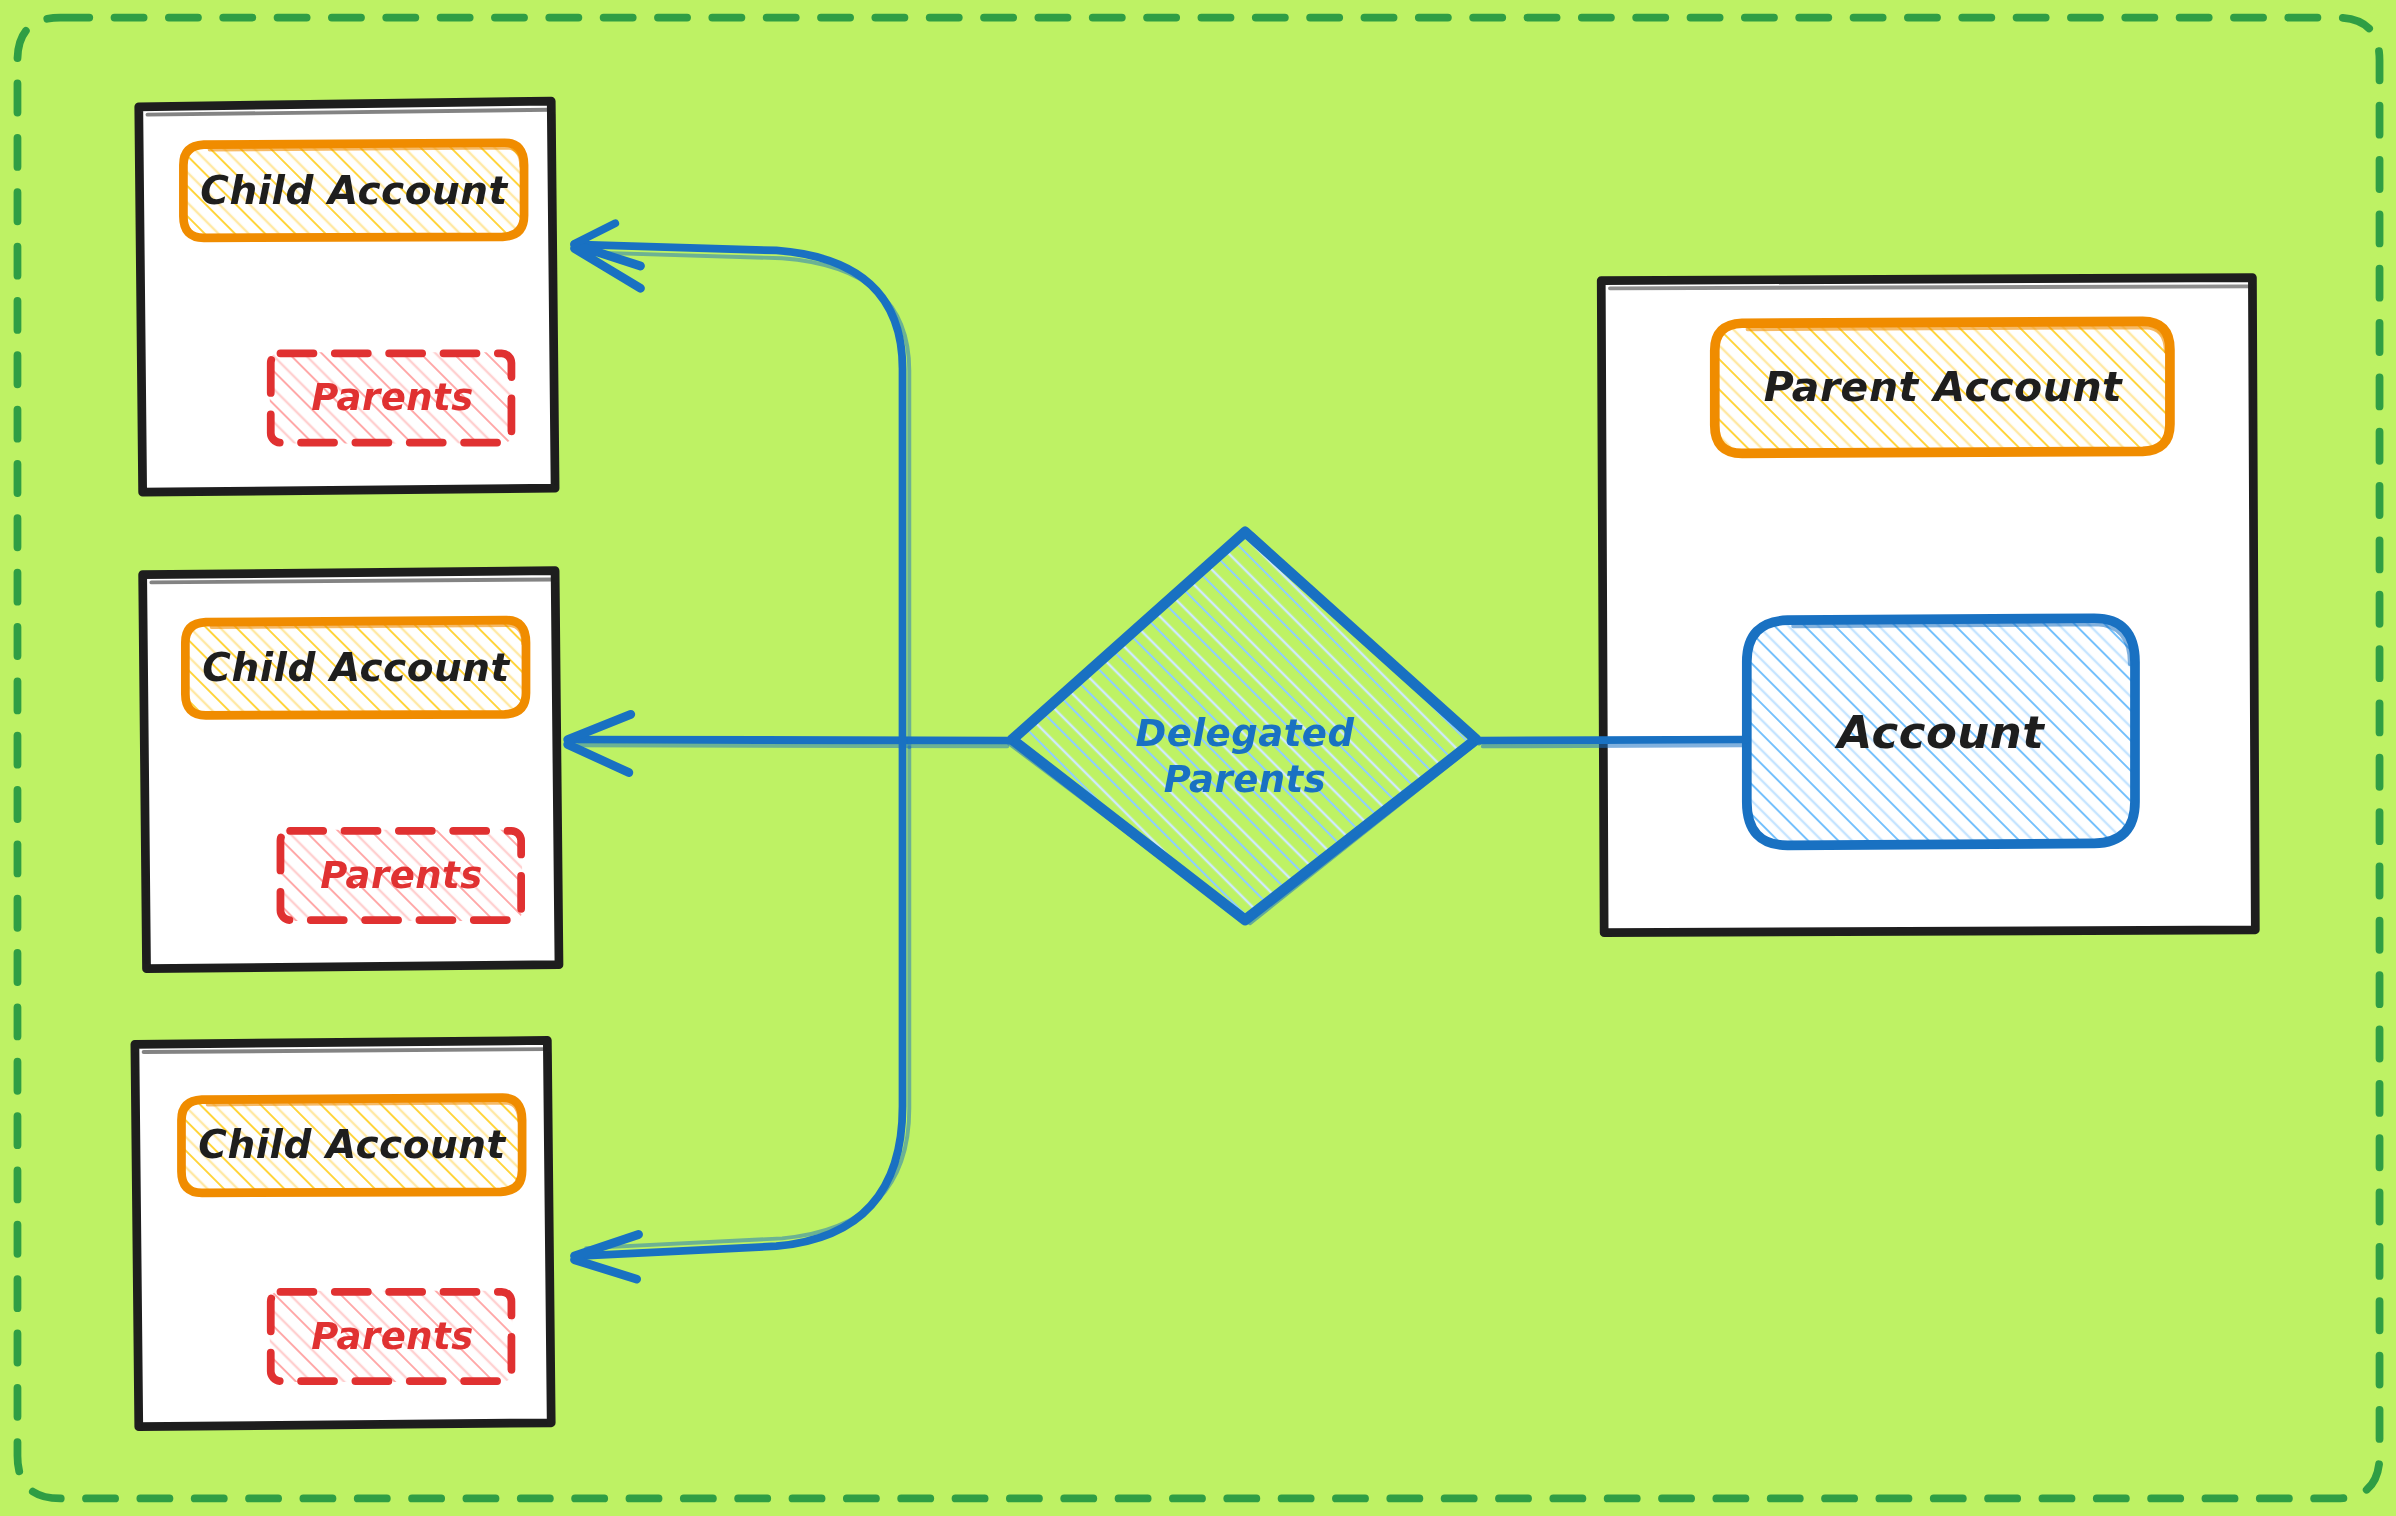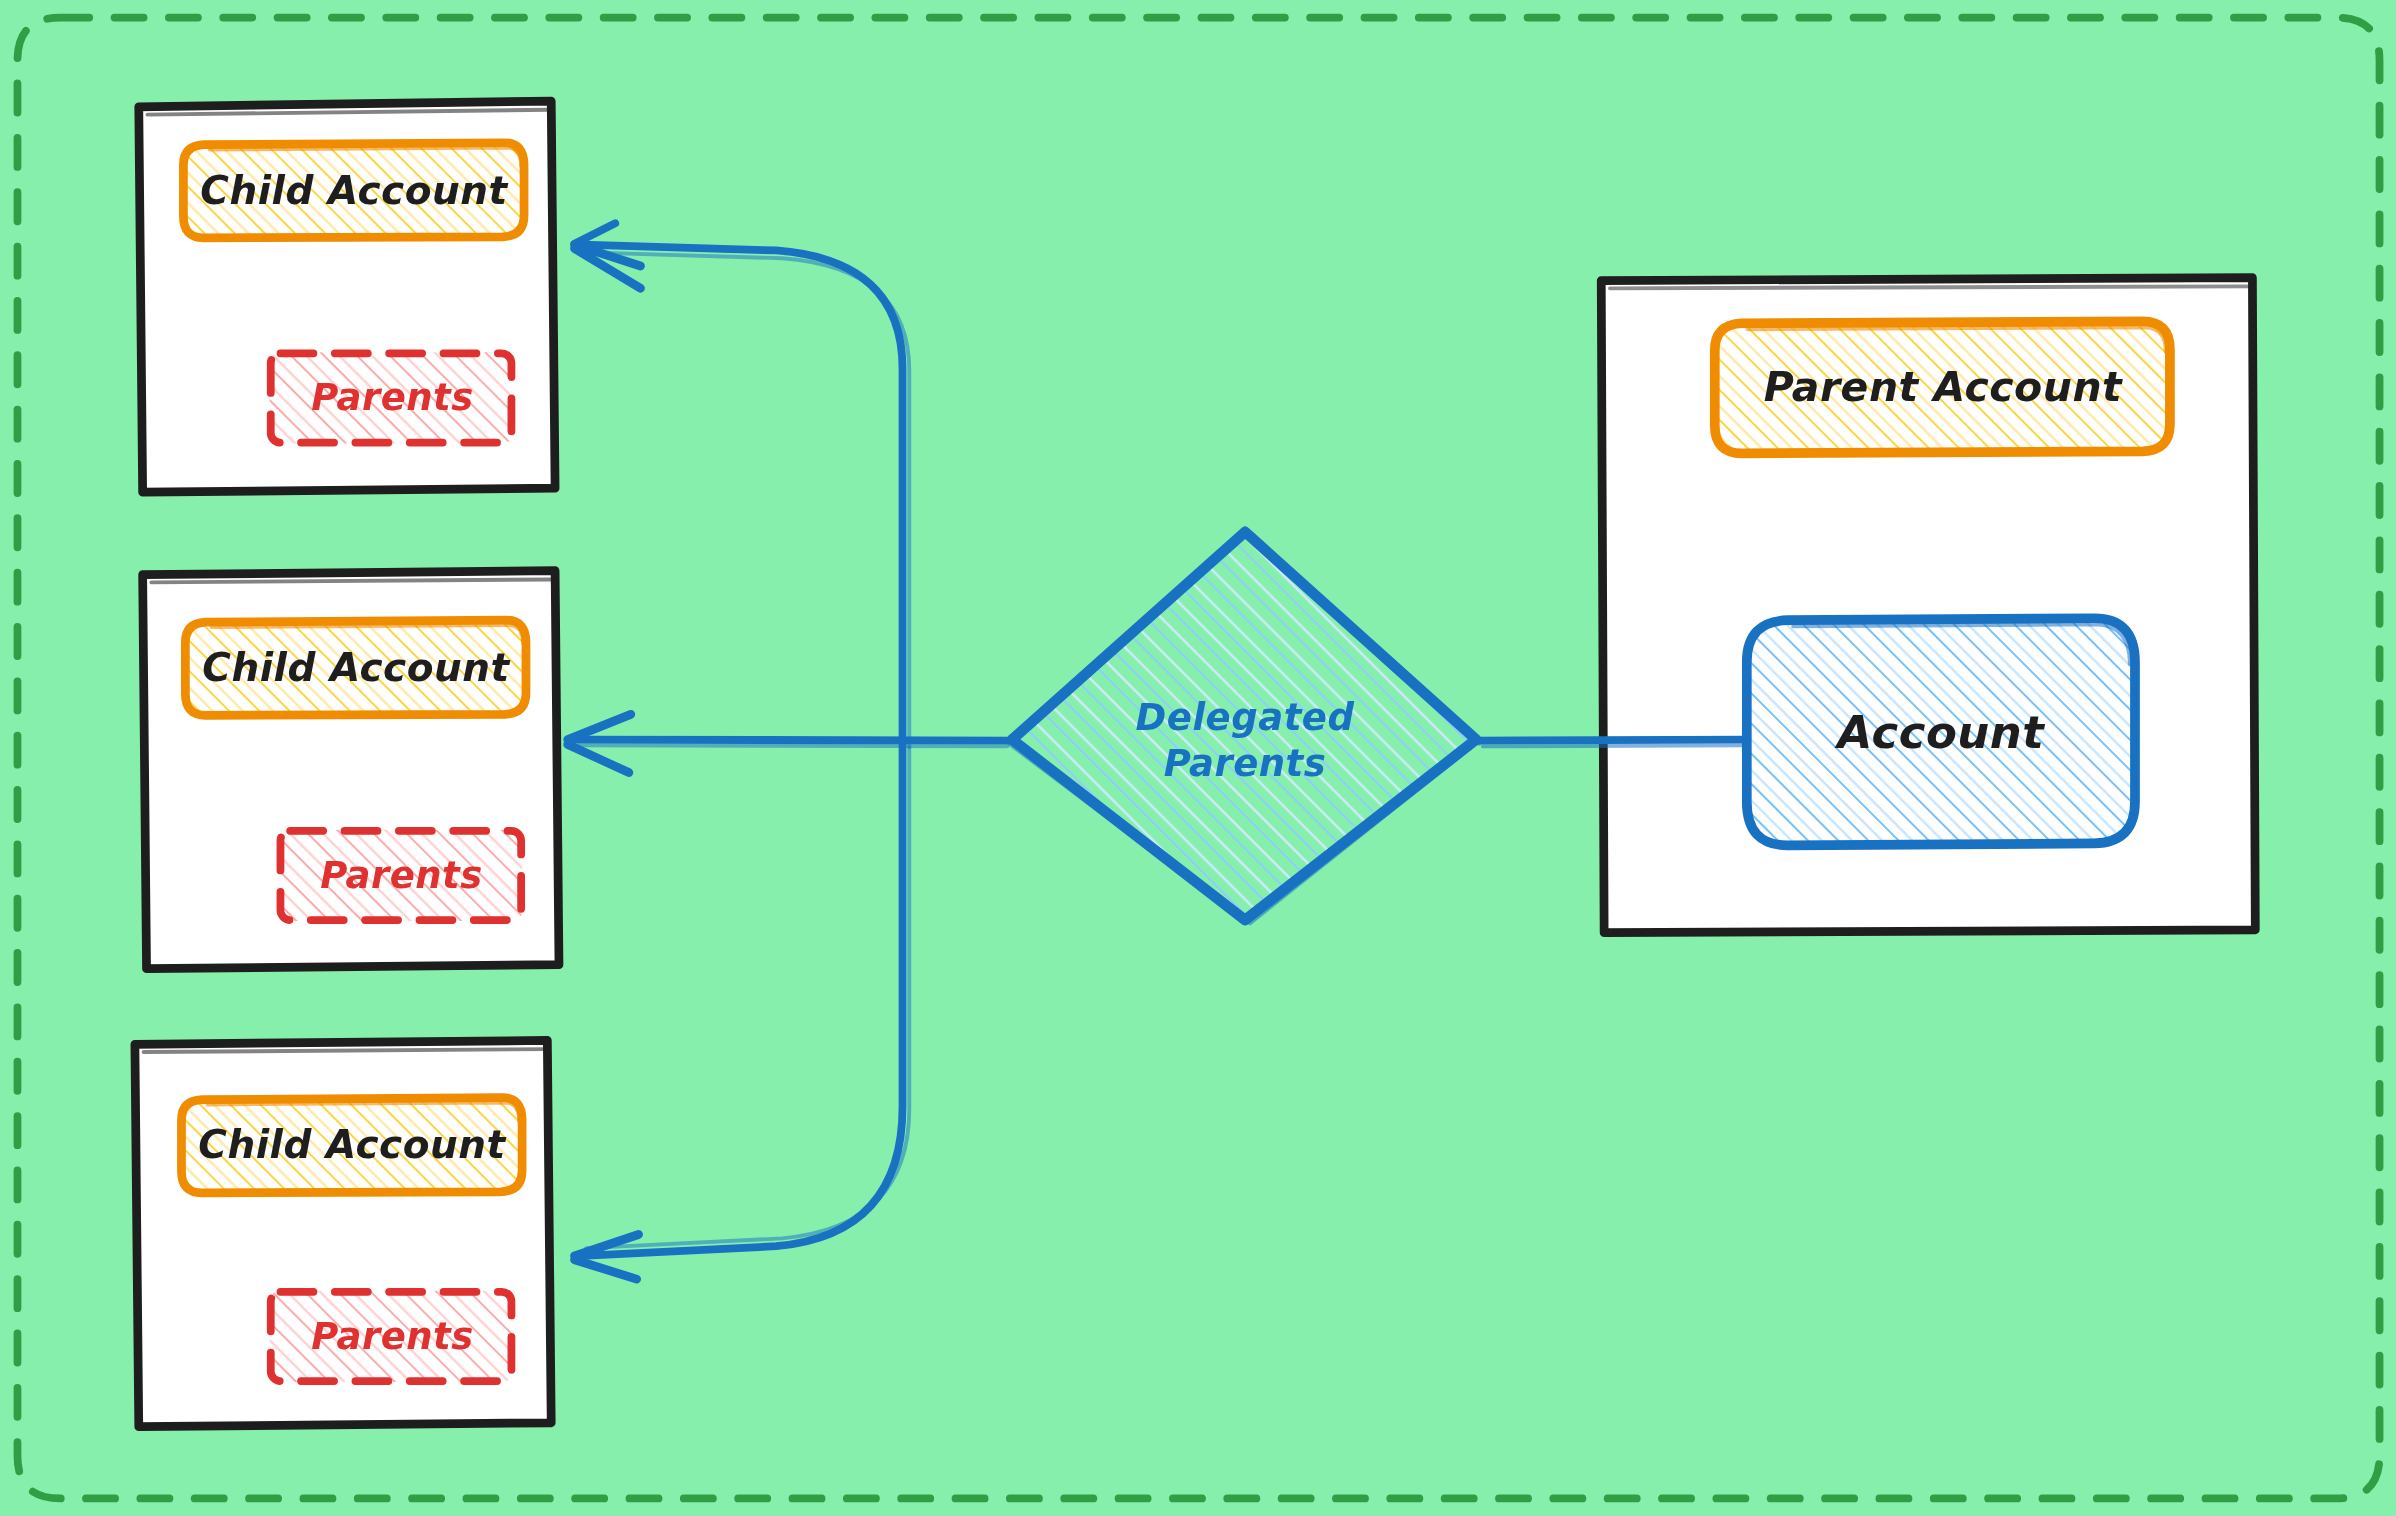--- a/index.html
+++ b/index.html
@@ -1,19 +1,19 @@
 <!DOCTYPE html>
 <html><head>
 <meta charset="utf-8">
 <title>Delegated Access Diagram</title>
 <style>
   html,body{margin:0;padding:0;background:#ffffff;}
   body{width:2397px;height:1517px;overflow:hidden;
        font-family:"DejaVu Sans",sans-serif;}
-  #stage{position:relative;width:2397px;height:1517px;background:#86efac;}
+  #stage{position:relative;width:2397px;height:1517px;background:#bef264;}
   svg.layer{position:absolute;left:0;top:0;width:2397px;height:1517px;}
   .lbl{position:absolute;display:flex;align-items:center;justify-content:center;
        text-align:center;pointer-events:none;line-height:1.15;}
   .lbl.dark{color:#1e1e1e;}
   .lbl.red{color:#e03131;}
   .f-sketch{font-family:"DejaVu Sans",sans-serif;font-weight:700;
             letter-spacing:0.5px;font-style:italic;}
 </style>
 </head>
 <body>
@@ -199,20 +199,20 @@
 
   <div class="lbl red f-sketch" style="left:280px;top:831px;width:243px;height:91px;font-size:37px;">Parents</div>
 
   <div class="lbl red f-sketch" style="left:271px;top:1292px;width:243px;height:91px;font-size:37px;">Parents</div>
 
   <div class="lbl dark f-sketch" style="left:1715px;top:323px;width:456px;height:130px;font-size:41px;">Parent Account</div>
 
   <div class="lbl dark f-sketch" style="left:1747px;top:620px;width:388px;height:225px;font-size:45px;">Account</div>
 
   <div style="position:absolute;left:1080px;top:679px;width:330px;height:124px;
-              display:flex;flex-direction:column;align-items:center;justify-content:center;
+              display:flex;flex-direction:column;align-items:center;justify-content:flex-end;
               pointer-events:none;">
     <div class="f-sketch" style="color:#1971c2;font-size:37px;line-height:1.25;">Delegated</div>
     <div class="f-sketch" style="color:#1971c2;font-size:37px;line-height:1.25;">Parents</div>
   </div>
 
 </div>
 
 
 </body></html>

